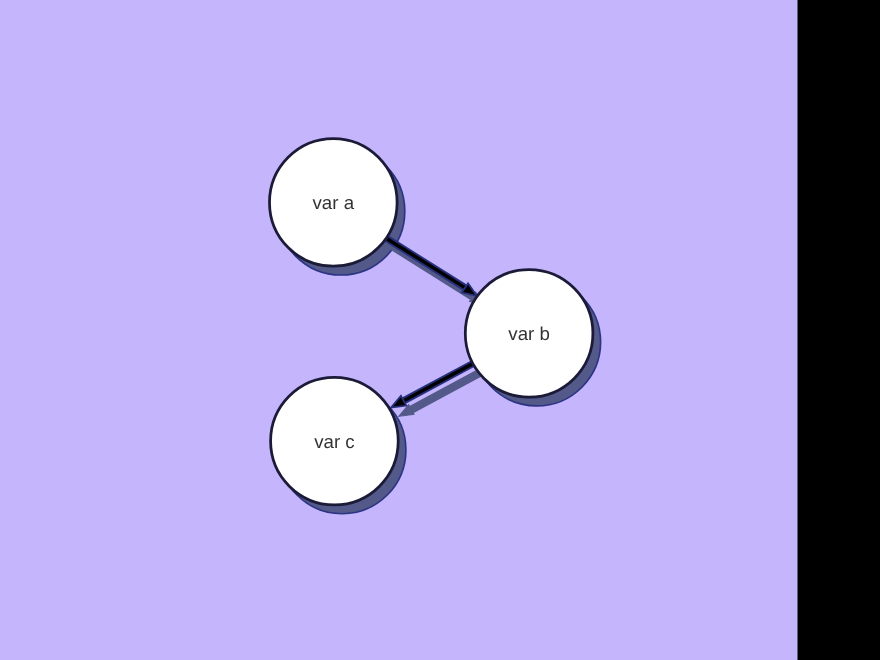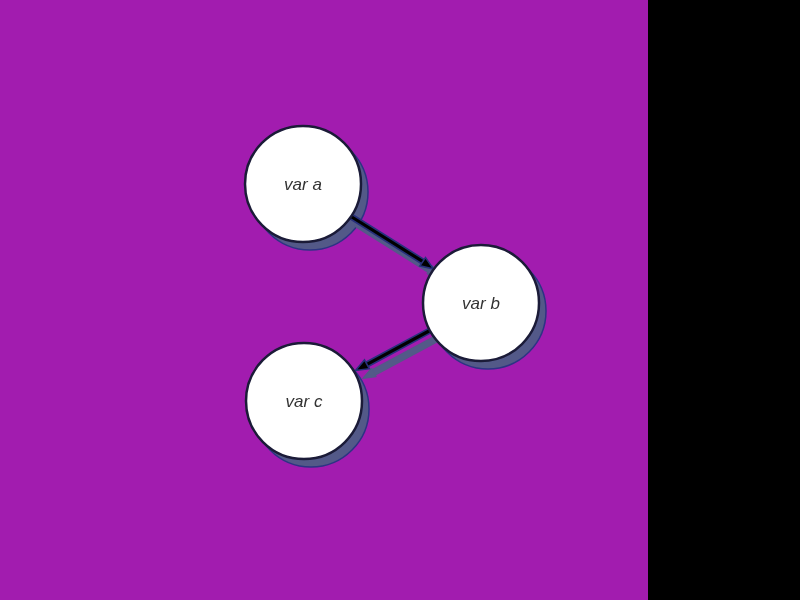--- a/index.html
+++ b/index.html
@@ -6,24 +6,23 @@
     margin: 0;
     padding: 0;
     width: 800px;
     height: 600px;
     background: #000000;
     overflow: hidden;
     font-family: "Liberation Sans", sans-serif;
   }
   .stage {
     position: relative;
-    width: 648px;
+    width: 725px;
     height: 600px;
-    background: #a21caf;
-    font-style: italic;
+    background: #c4b5fd;
   }
   svg { display: block; }
 
   .node-shadow {
     fill: #535988;
     stroke: #2c3484;
     stroke-width: 1.5;
   }
   .edge-shadow-line {
     stroke: #535988;

